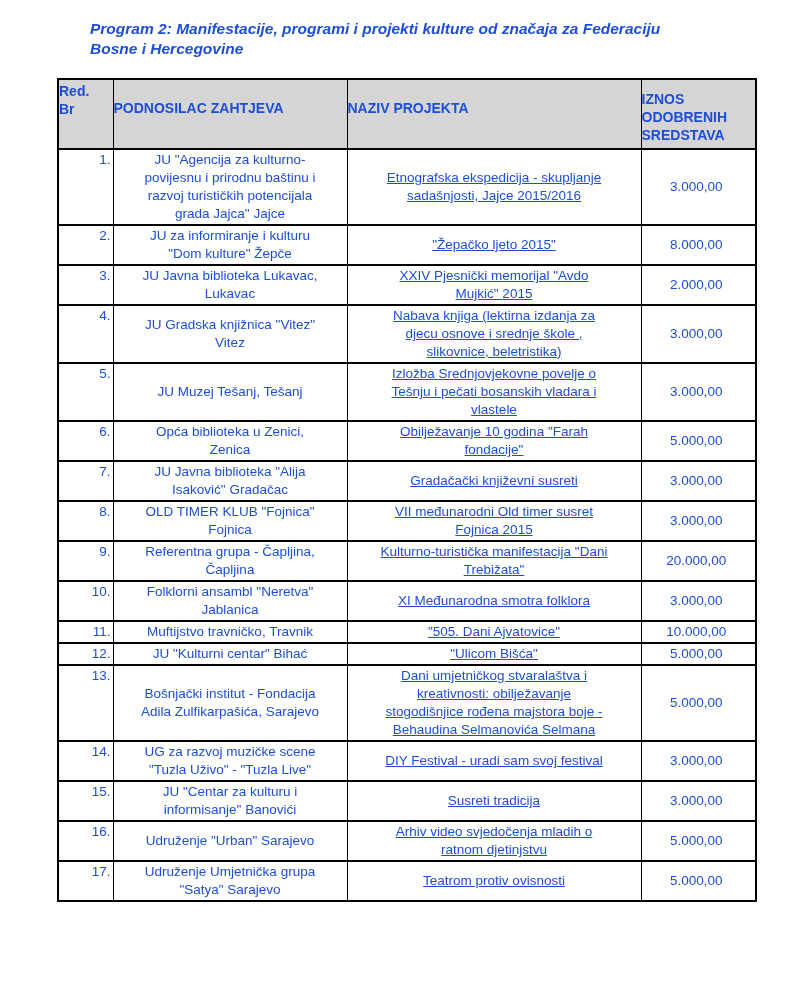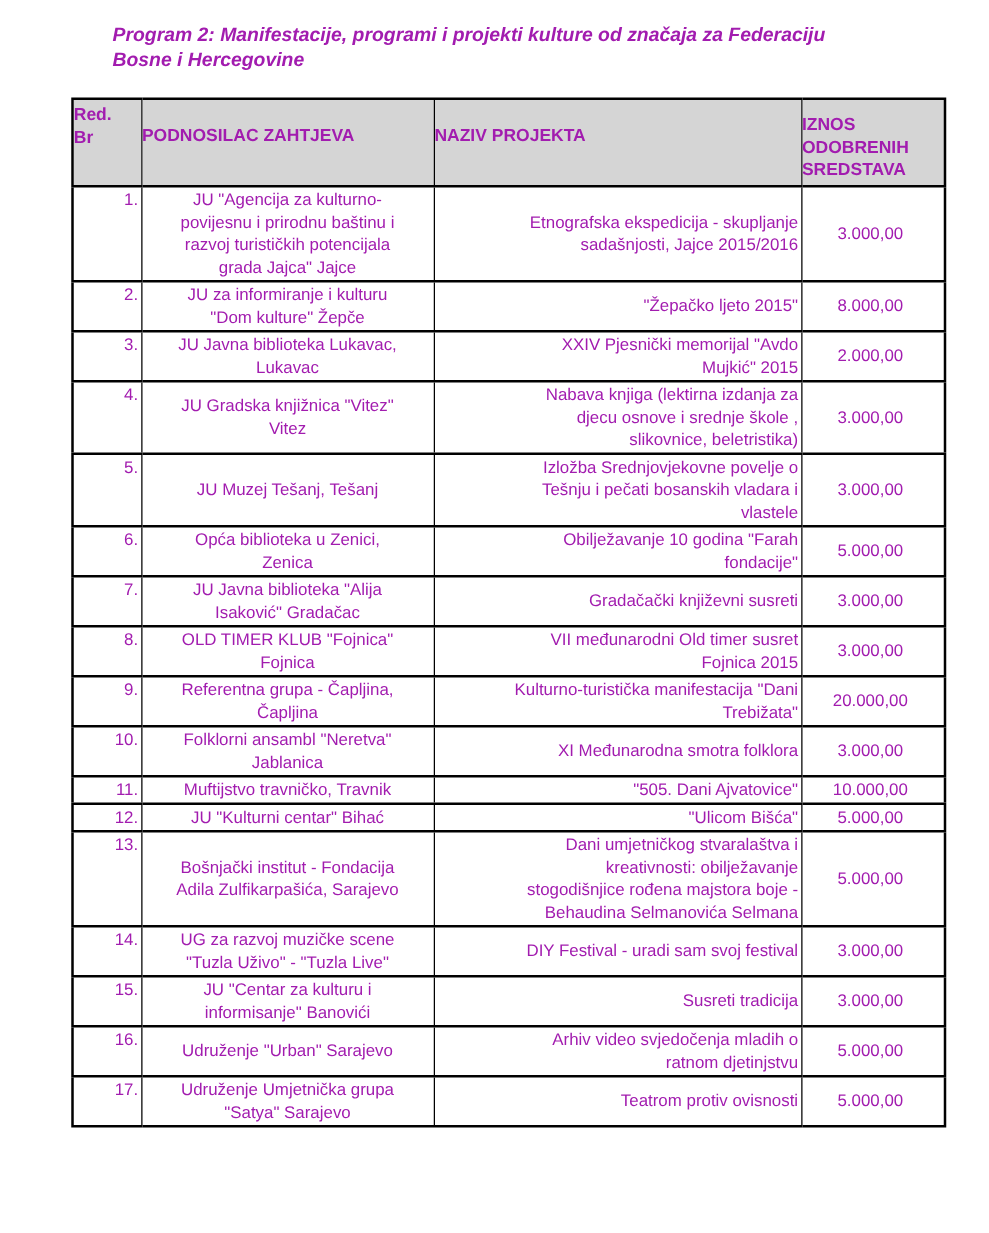--- a/index.html
+++ b/index.html
@@ -6,21 +6,21 @@
     margin: 0;
     padding: 0;
     background: #ffffff;
   }
   .page {
     position: relative;
     width: 791px;
     height: 986px;
     background: #ffffff;
     font-family: "Liberation Sans", sans-serif;
-    color: #a21caf;
+    color: #1d4ed8;
     overflow: hidden;
   }
   .doc-title {
     position: absolute;
     left: 90px;
     top: 19px;
     margin: 0;
     width: 640px;
     font-size: 15.5px;
     line-height: 20px;
@@ -69,23 +69,24 @@
     vertical-align: top;
     text-align: right;
     padding: 1px 2px 0 0;
   }
   td.applicant {
     text-align: center;
     vertical-align: middle;
     padding: 1px 2px;
   }
   td.project {
-    text-align: right;
+    text-align: center;
     vertical-align: middle;
     padding: 1px 2px;
+    text-decoration: underline;
   }
   td.amount {
     text-align: center;
     vertical-align: middle;
     padding-right: 4px;
   }
   tr.top-applicant td.applicant {
     vertical-align: top;
     padding-top: 1px;
   }

